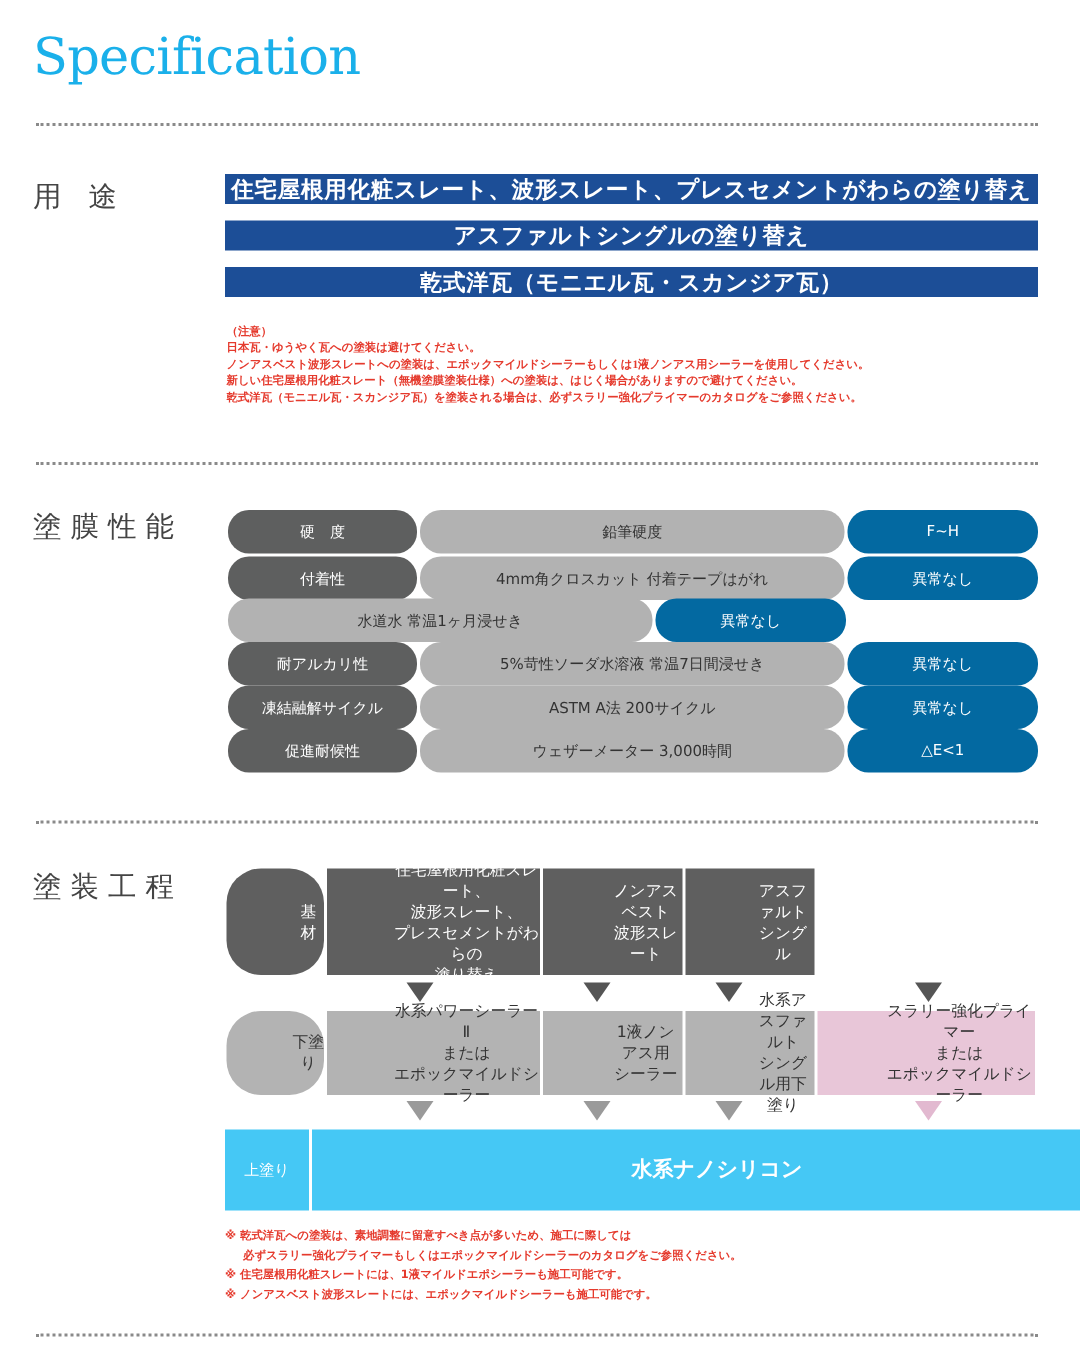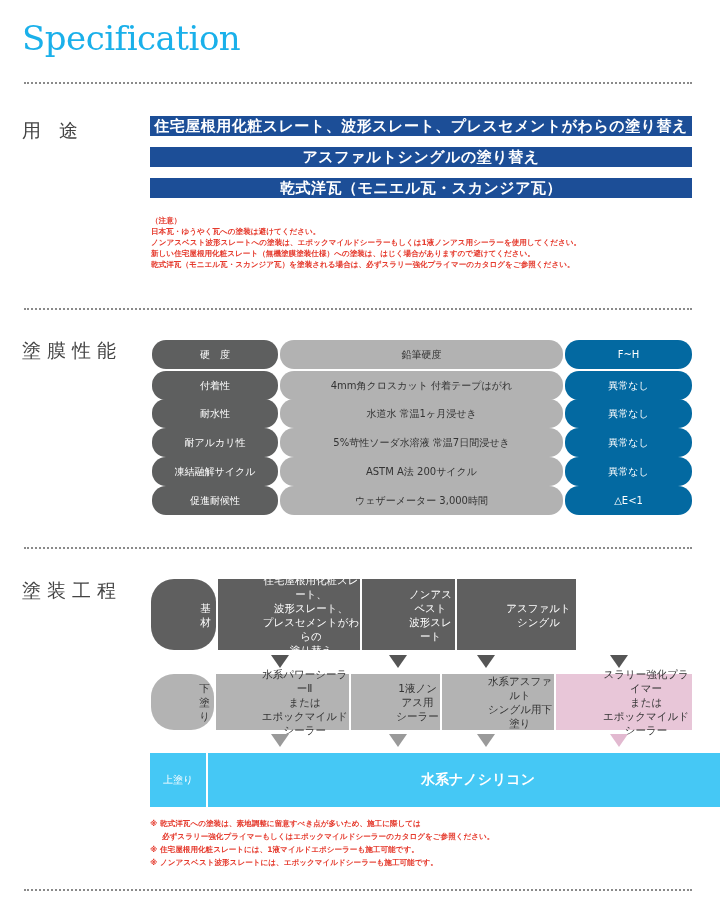--- a/index.html
+++ b/index.html
@@ -6,37 +6,37 @@
   html, body { width: 720px; height: 904px; background: #ffffff; overflow: hidden; }
   body { position: relative; font-family: "DejaVu Sans", "Liberation Sans", sans-serif; color: #333; }
 
   .title { position: absolute; left: 22px; top: 18px; font-family: "DejaVu Serif", "Liberation Serif", serif; font-size: 34px; color: #1ab0ea; letter-spacing: -0.5px; font-weight: normal; }
   .divider { position: absolute; left: 24px; width: 668px; height: 0; border-top: 2px dotted #8a8a8a; }
 
   .section-label { position: absolute; left: 22px; font-size: 19px; color: #444; letter-spacing: 6px; font-weight: normal; }
 
   
   .usage-bar { position: absolute; left: 150px; width: 542px; height: 20px; background: #1c4e97; color: #fff; font-size: 15px; font-weight: bold; display: flex; align-items: center; justify-content: center; letter-spacing: 0.5px; }
-  .notes { position: absolute; left: 151px; top: 215px; font-size: 7.6px; color: #e53a2d; line-height: 11px; font-weight: bold; }
+  .notes { position: absolute; left: 151px; top: 215px; font-size: 7.6px; color: #e53a2d; line-height: 11px; font-weight: bold; font-family: Liberation Serif, serif; }
   .notes div { white-space: nowrap; }
 
   
   .perf-row { position: absolute; left: 152px; width: 540px; height: 29px; display: flex; gap: 2px; }
   .perf-cell { display: flex; align-items: center; justify-content: center; font-size: 10px; height: 100%; border-radius: 14px; }
   .perf-item { width: 126px; background: #5e5f5f; color: #fff; }
   .perf-method { width: 283px; background: #b2b2b2; color: #333; }
   .perf-result { width: 127px; background: #0369a1; color: #fff; }
 
   
   .proc-row { position: absolute; left: 151px; width: 541px; display: flex; gap: 2px; }
   .proc-cell { display: flex; align-items: center; justify-content: center; text-align: center; font-size: 10.5px; line-height: 14px; white-space: pre-line; padding-left: 44px; }
   .dark { background: #5f5f5f; color: #fff; }
   .grey { background: #b3b3b3; color: #333; }
   .pink { background: #e8c6d8; color: #333; }
-  .w1 { width: 65px; border-radius: 23px; } .w2 { width: 142px; } .w3 { width: 93px; } .w4 { width: 119px; } .w5 { width: 145px; }
+  .w1 { width: 65px; border-radius: 23px; } .w2 { width: 142px; } .w3 { width: 93px; } .w4 { width: 86px; } .w5 { width: 145px; }
   .arrow { position: absolute; width: 0; height: 0; border-left: 9px solid transparent; border-right: 9px solid transparent; }
   .arrow.dk { border-top: 13px solid #555; }
   .arrow.gr { border-top: 13px solid #9a9a9a; }
   .arrow.pk { border-top: 13px solid #e2b9d0; }
 
   .topcoat { position: absolute; left: 150px; top: 753px; width: 598px; height: 54px; display: flex; gap: 2px; }
   .topcoat .lab { width: 56px; background: #45c8f5; color: #fff; font-size: 10px; display: flex; align-items: center; justify-content: center; }
   .topcoat .val { flex: 1; background: #45c8f5; color: #fff; font-size: 14px; font-weight: bold; display: flex; align-items: center; justify-content: center; }
 
   .foot-notes { position: absolute; left: 150px; top: 817px; font-size: 7.6px; color: #e53a2d; line-height: 13px; font-weight: bold; }
@@ -68,21 +68,20 @@
   <div class="perf-cell perf-item">硬　度</div>
   <div class="perf-cell perf-method">鉛筆硬度</div>
   <div class="perf-cell perf-result">F~H</div>
 </div>
 <div class="perf-row" style="top:371px">
   <div class="perf-cell perf-item">付着性</div>
   <div class="perf-cell perf-method">4mm角クロスカット 付着テープはがれ</div>
   <div class="perf-cell perf-result">異常なし</div>
 </div>
 <div class="perf-row" style="top:399px">
-  <div class="perf-cell perf-item">耐水性</div>
   <div class="perf-cell perf-method">水道水 常温1ヶ月浸せき</div>
   <div class="perf-cell perf-result">異常なし</div>
 </div>
 <div class="perf-row" style="top:428px">
   <div class="perf-cell perf-item">耐アルカリ性</div>
   <div class="perf-cell perf-method">5%苛性ソーダ水溶液 常温7日間浸せき</div>
   <div class="perf-cell perf-result">異常なし</div>
 </div>
 <div class="perf-row" style="top:457px">
   <div class="perf-cell perf-item">凍結融解サイクル</div>

